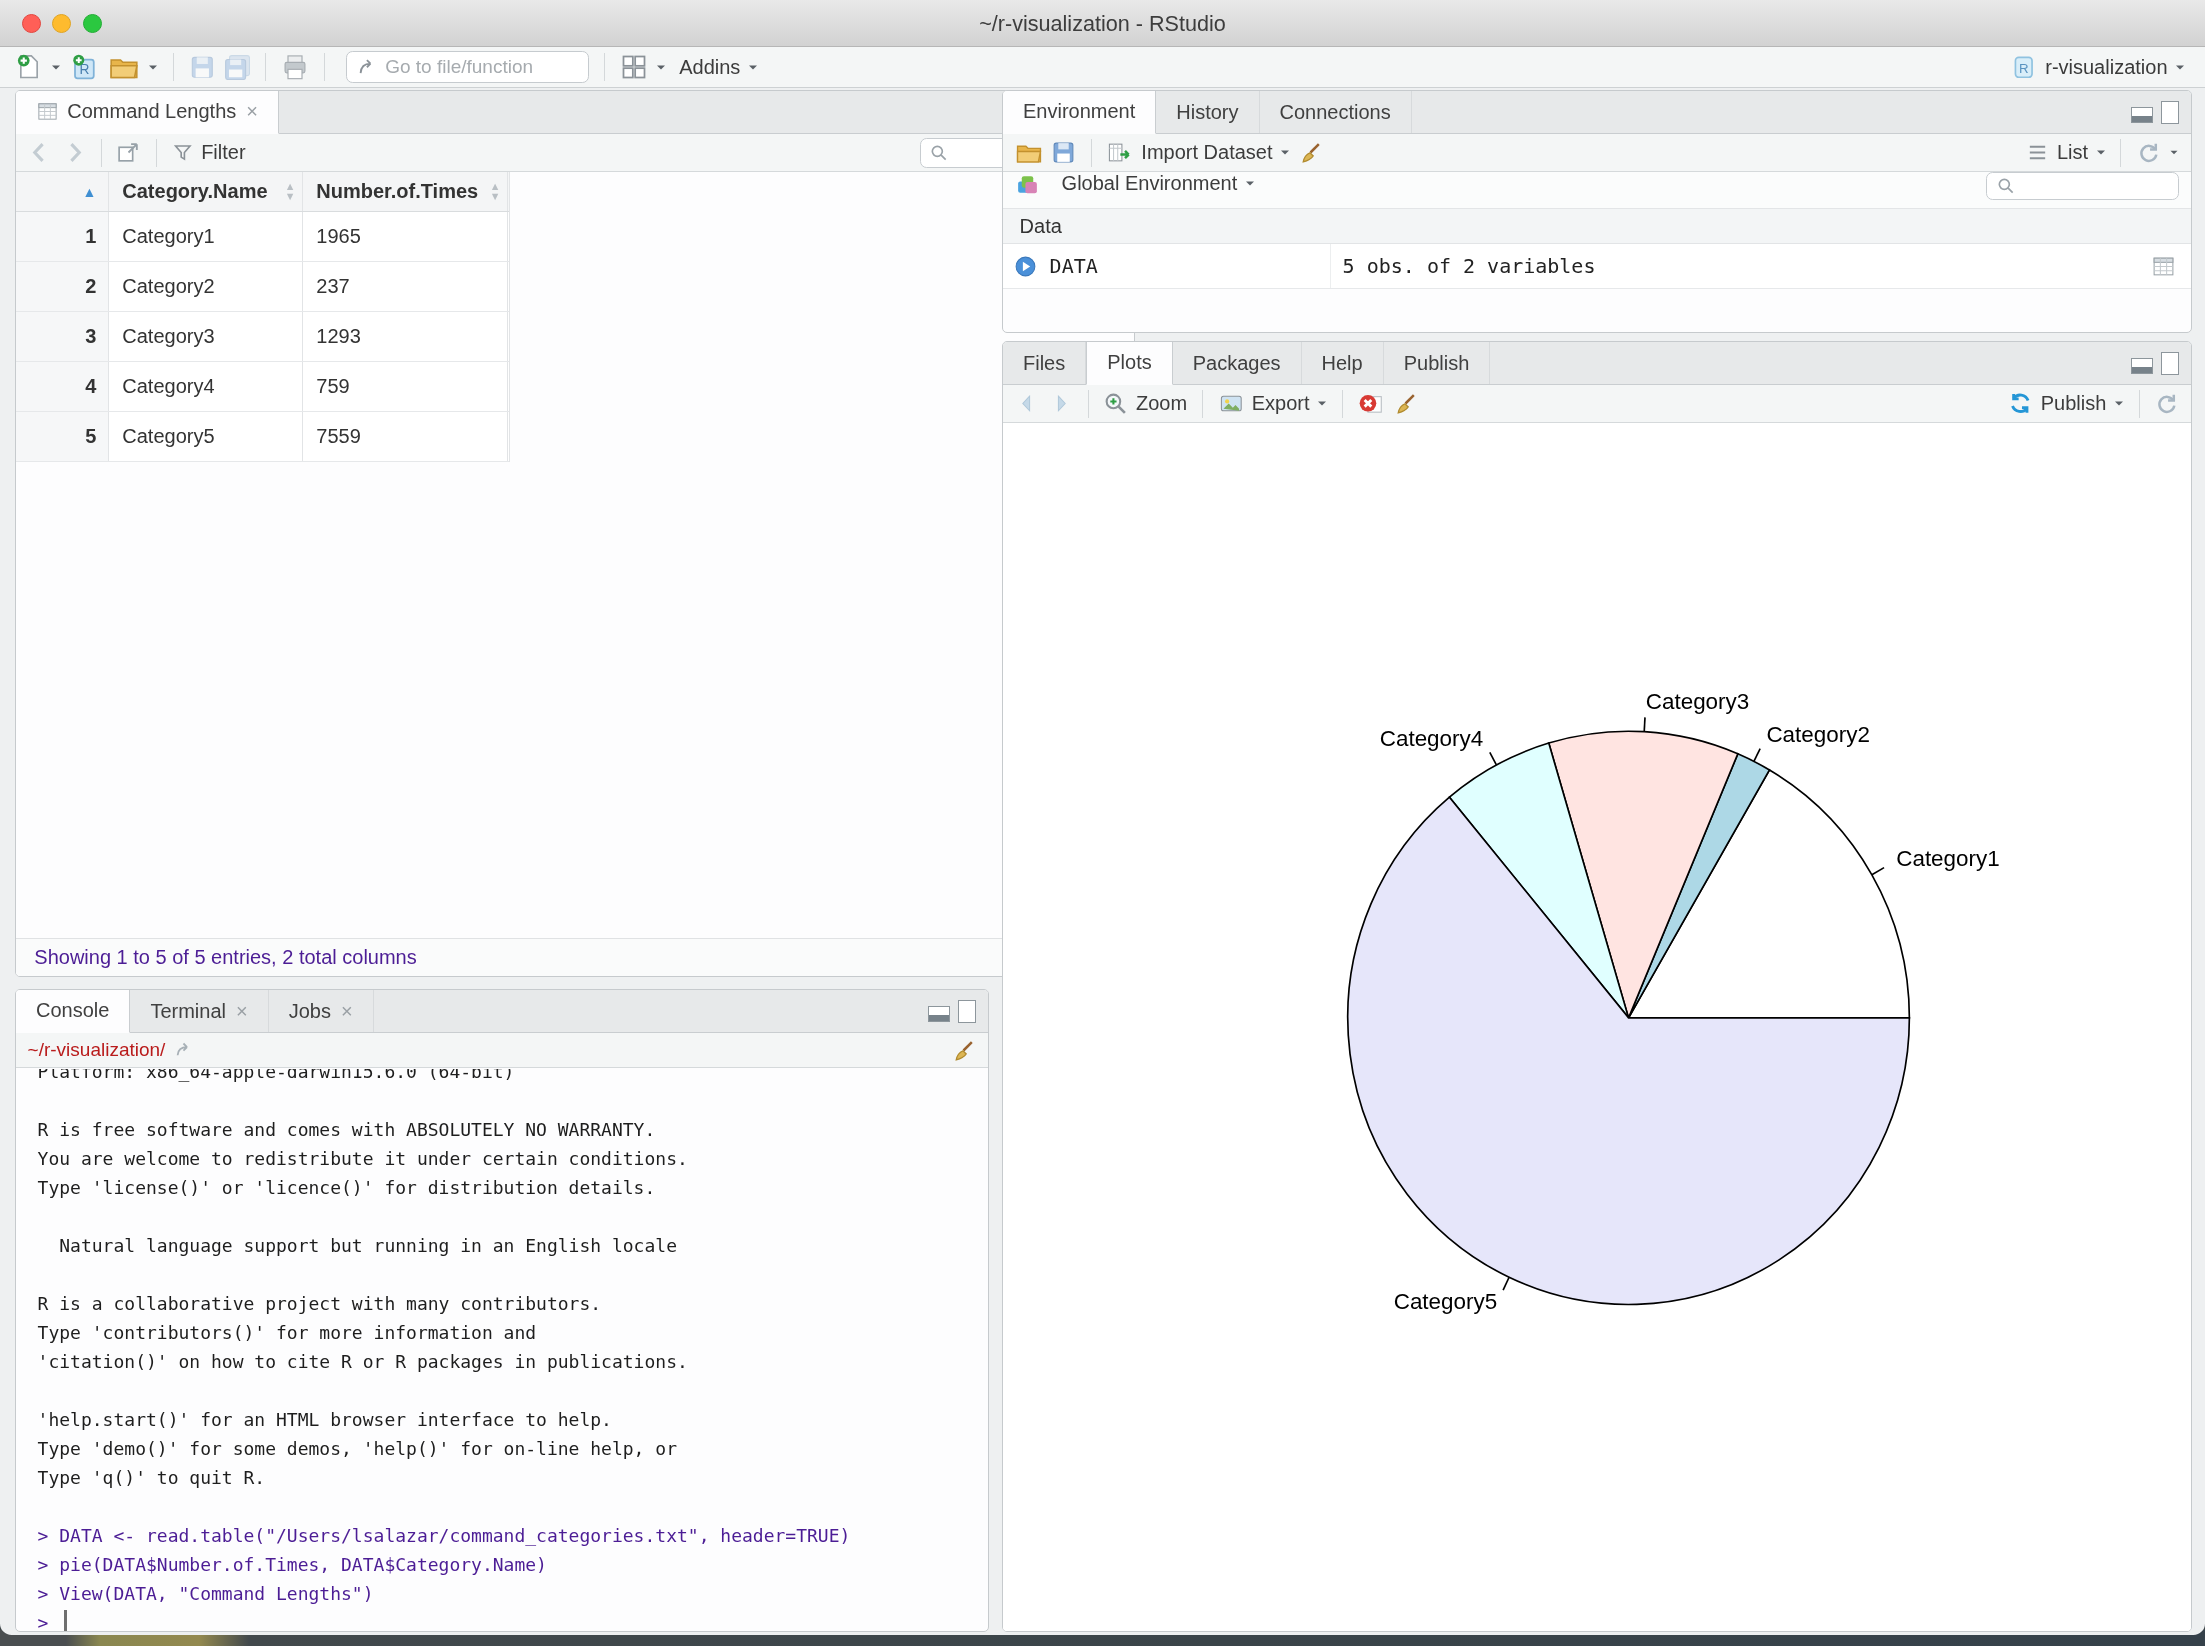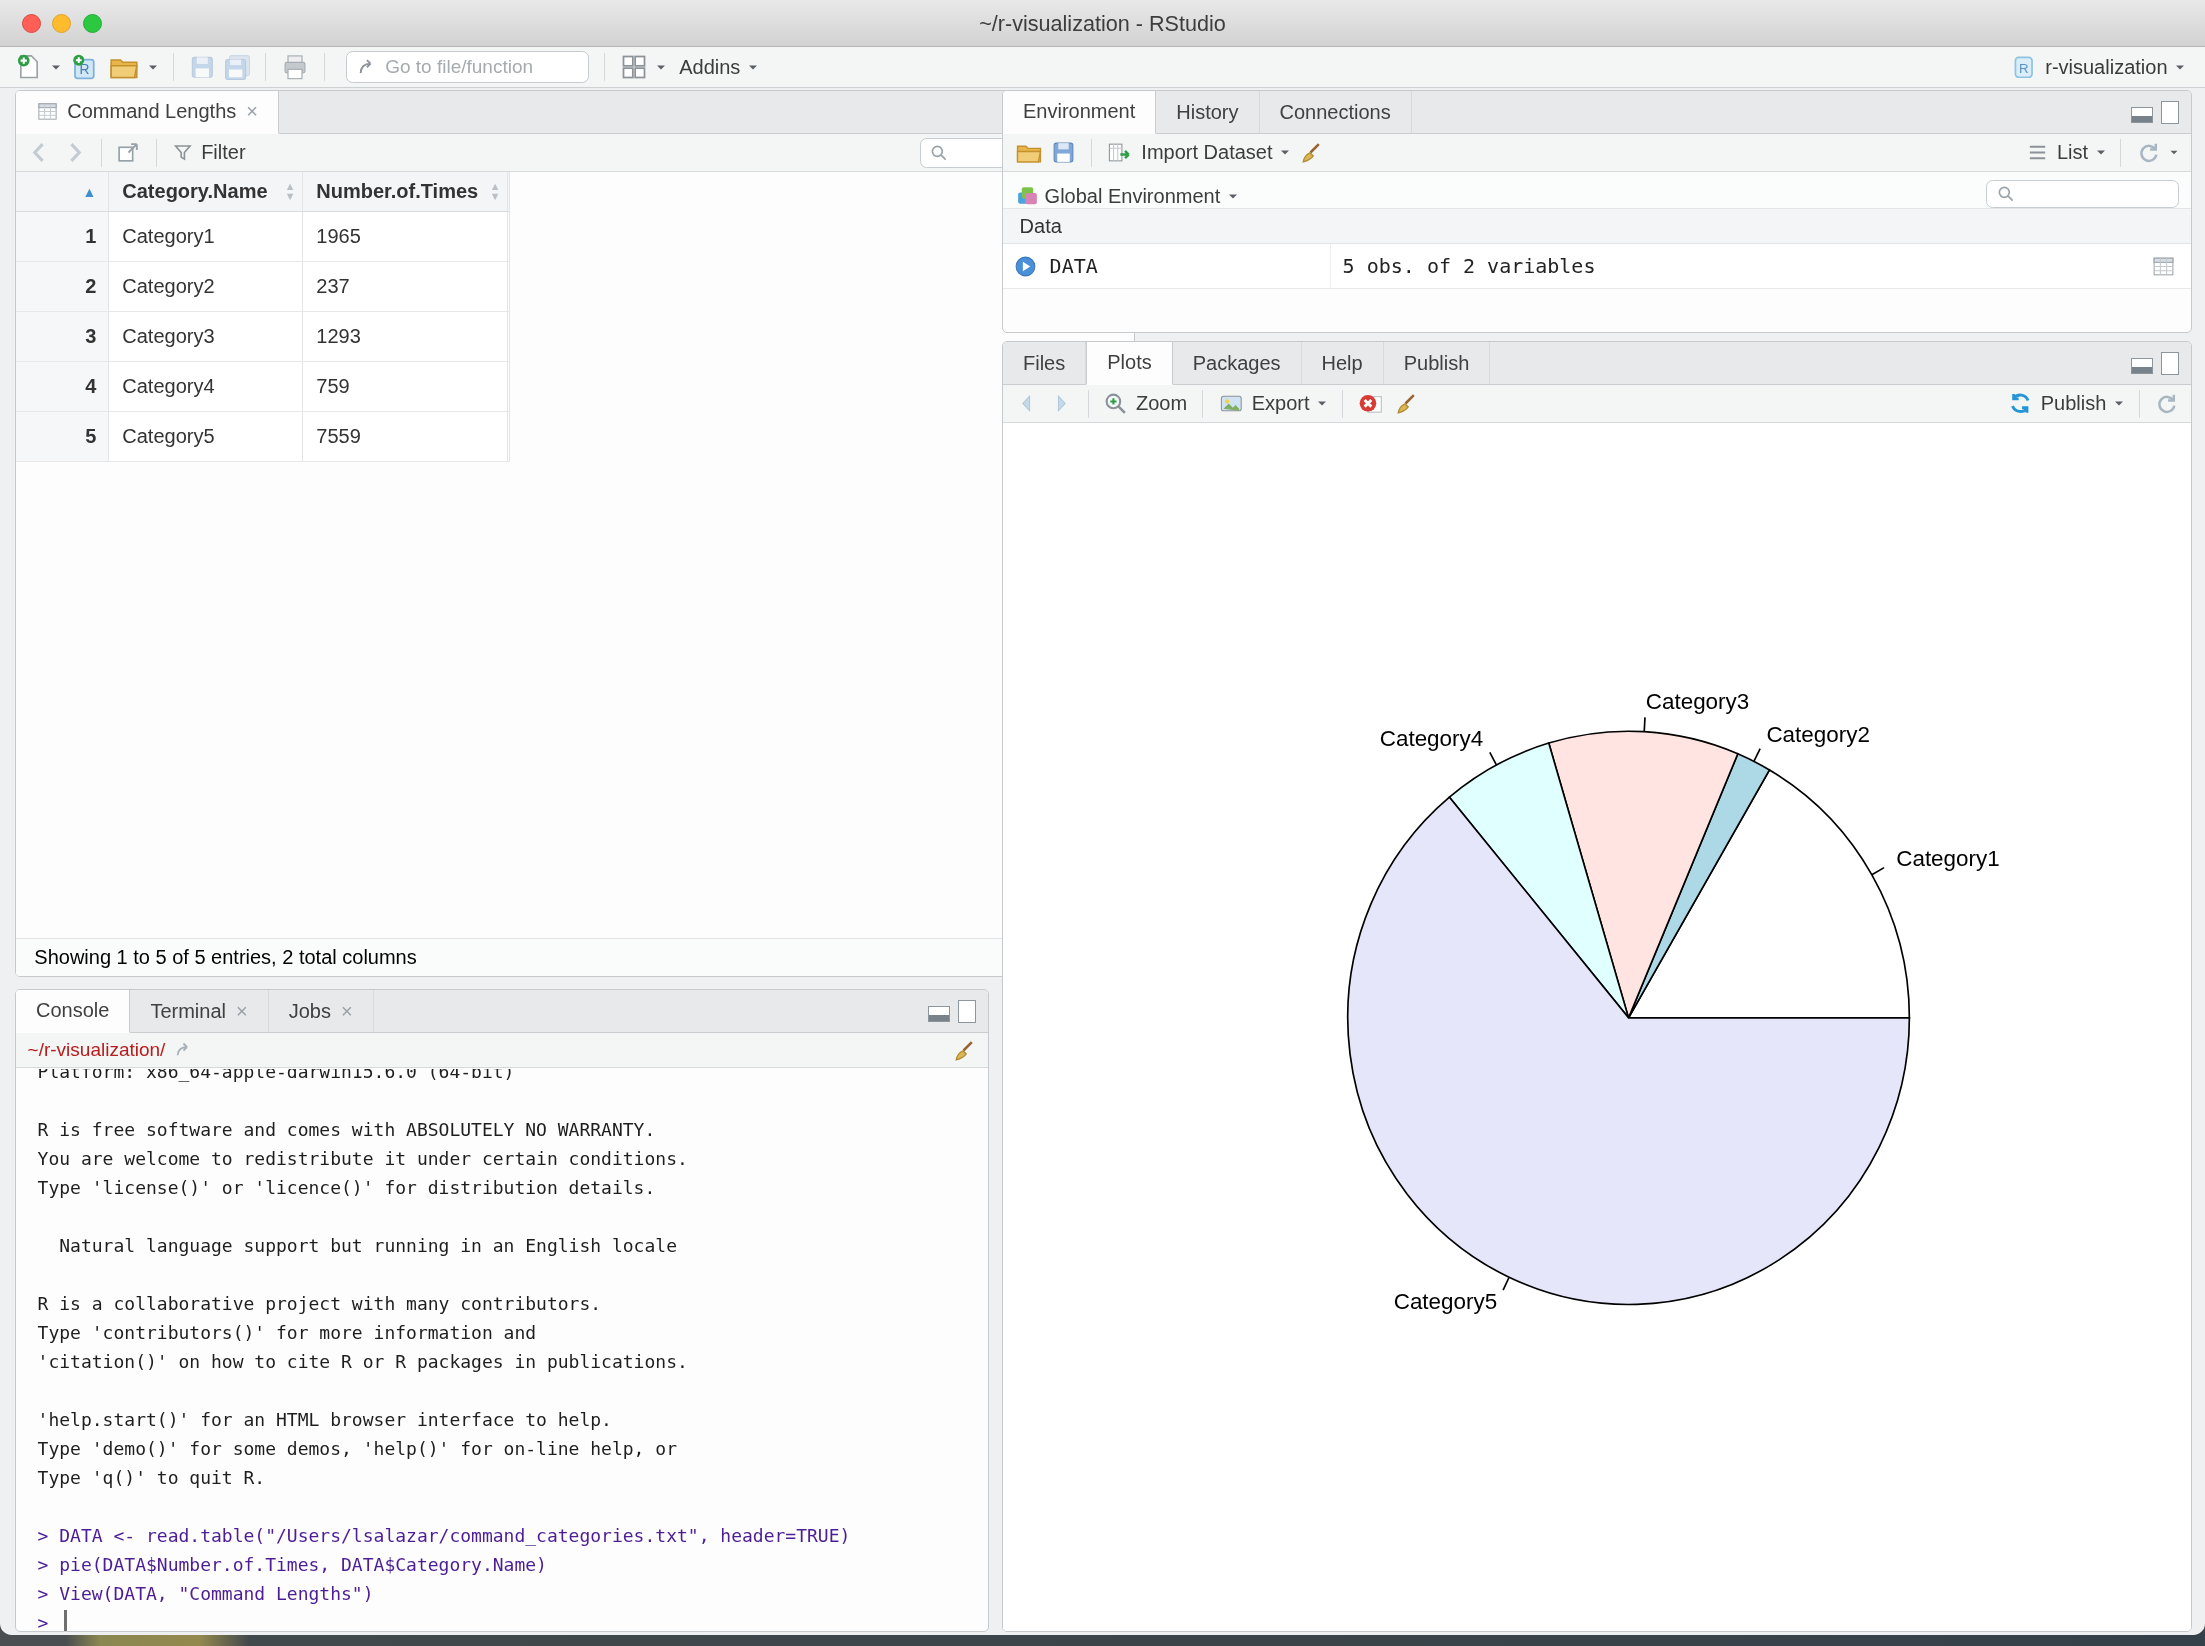--- a/index.html
+++ b/index.html
@@ -66,33 +66,33 @@
   .dv-table{position:absolute;left:0;top:81px;width:494px;border-right:0.8px solid #e2e4e6;}
   .dv-row{display:flex;height:50px;border-bottom:0.8px solid #e6e8ea;background:#fff;}
   .dv-head{height:40px;background:#f4f5f6;border-bottom:0.8px solid #d9dcde;font-weight:bold;}
   .dv-c0{width:93px;background:#f6f7f8;border-right:0.8px solid #e2e4e6;display:flex;align-items:center;justify-content:flex-end;padding-right:11.6px;font-size:20px;color:#333;font-weight:bold;}
   .dv-head .dv-c0{background:#f4f5f6;}
   .dv-c1{width:194px;border-right:0.8px solid #e2e4e6;display:flex;align-items:center;padding-left:13.3px;font-size:20px;color:#333;}
   .dv-c2{width:205px;border-right:0.8px solid #e2e4e6;display:flex;align-items:center;padding-left:13.3px;font-size:20px;color:#333;}
   .sort-asc{color:#3f8fd2;font-size:14px;}
   .sort-mini{display:flex;flex-direction:column;margin-left:auto;margin-right:6.6px;color:#b9bfc4;font-size:10.8px;line-height:9.1px;}
   .dv-status{position:absolute;left:0;bottom:0;width:100%;height:38px;background:#fafbfb;border-top:0.8px solid #e0e2e4;
-    display:flex;align-items:center;padding-left:18.3px;font-size:20px;color:#000000;}
+    display:flex;align-items:center;padding-left:18.3px;font-size:20px;color:#4c1d95;}
 
   
   .console-path{height:35px;background:var(--toolbar-bg);border-bottom:0.8px solid #d5d9db;display:flex;align-items:center;
     padding:0 11.6px;gap:8.3px;font-size:19px;color:#b91c1c;}
   .console-body{position:absolute;left:0;top:79px;right:0;bottom:0;overflow:hidden;padding-left:21.6px;}
   .cline{font-family:var(--mono);font-size:18px;line-height:29px;color:#1e1e1e;white-space:pre;}
   .cline.cmd{color:#4c1d95;}
   .cline:first-child{margin-top:-11.6px;}
   .cursor{display:inline-block;width:2.5px;height:23px;background:#6f6f6f;vertical-align:-3.3px;margin-left:5px;}
 
   
-  .env-scope{height:37px;background:#fbfcfc;border-bottom:0.8px solid #e3e5e7;display:flex;align-items:flex-end;padding:0 11.6px;gap:5px;font-size:20px;color:#3c3c3c;}
+  .env-scope{height:37px;background:#fbfcfc;border-bottom:0.8px solid #e3e5e7;display:flex;align-items:flex-start;padding:0 11.6px;gap:22px;font-size:20px;color:#3c3c3c;}
   .env-section{height:35px;background:#f3f5f6;border-bottom:0.8px solid #e2e4e6;display:flex;align-items:center;padding-left:16.6px;font-size:20px;color:#333;}
   .env-row{height:45px;background:#fff;border-bottom:0.8px solid #e6e8ea;display:flex;align-items:center;position:relative;}
   .env-name{font-family:var(--mono);font-size:20px;color:#222;margin-left:11.6px;}
   .env-desc{position:absolute;left:327px;top:0;bottom:0;display:flex;align-items:center;border-left:0.8px solid #eceeef;
     padding-left:11.6px;font-family:var(--mono);font-size:20px;color:#222;}
 
   
   .plot-area{position:absolute;left:0;top:81px;right:0;bottom:0;background:#fff;}
   svg text{font-family:var(--ui);}
 </style>

